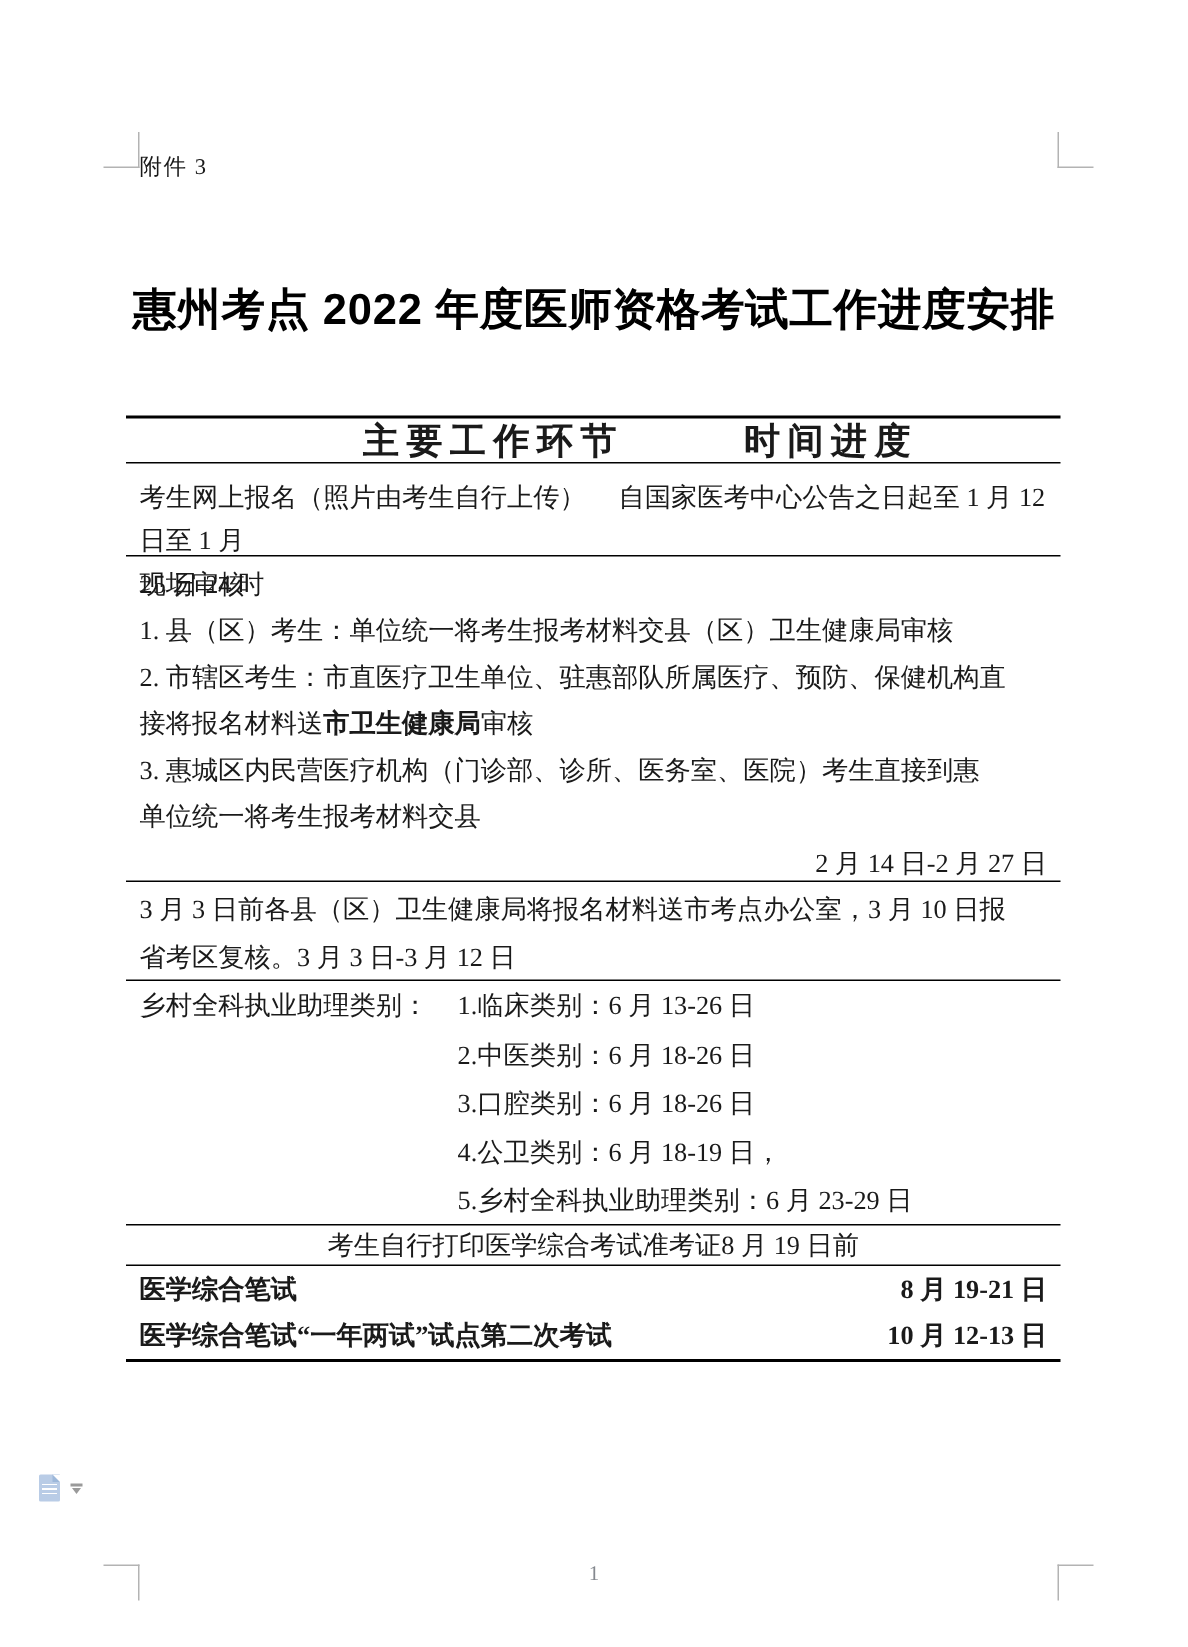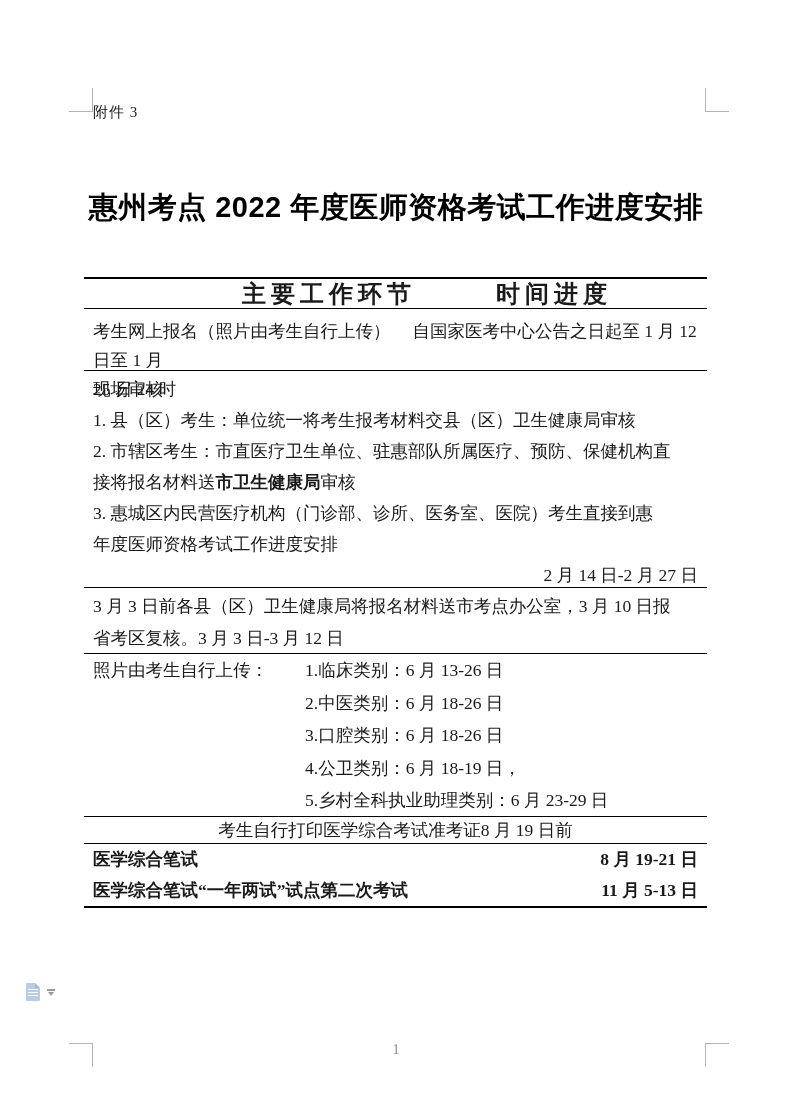--- a/index.html
+++ b/index.html
@@ -118,34 +118,34 @@
     <div>考生网上报名（照片由考生自行上传）　 自国家医考中心公告之日起至 1 月 12 日至 1 月</div>
     <div>25 日 24 时</div>
   </div>
 
   <div class="trow r-onsite">
     <div>现场审核</div>
     <div>1. 县（区）考生：单位统一将考生报考材料交县（区）卫生健康局审核</div>
     <div>2. 市辖区考生：市直医疗卫生单位、驻惠部队所属医疗、预防、保健机构直</div>
     <div><span>接将报名材料送</span><span class="b">市卫生健康局</span><span>审核</span></div>
     <div>3. 惠城区内民营医疗机构（门诊部、诊所、医务室、医院）考生直接到惠</div>
-    <div>年度医师资格考试工作进度安排</div>
+    <div>单位统一将考生报考材料交县</div>
     <div class="date-line">2 月 14 日-2 月 27 日</div>
   </div>
 
   <div class="trow r-transfer">
     <div>3 月 3 日前各县（区）卫生健康局将报名材料送市考点办公室，3 月 10 日报</div>
     <div class="l2">
       <span>省考区复核。</span>
       <span class="date nowrap">3 月 3 日-3 月 12 日</span>
     </div>
   </div>
 
   <div class="trow r-practical">
-    <div class="label">照片由考生自行上传：</div>
+    <div class="label">乡村全科执业助理类别：</div>
     <div class="items">
       <div>1.临床类别：6 月 13-26 日</div>
       <div>2.中医类别：6 月 18-26 日</div>
       <div>3.口腔类别：6 月 18-26 日</div>
       <div>4.公卫类别：6 月 18-19 日，</div>
       <div>5.乡村全科执业助理类别：6 月 23-29 日</div>
     </div>
   </div>
 
   <div class="trow r-flex r-ticket">
@@ -153,21 +153,21 @@
     <span class="nowrap">8 月 19 日前</span>
   </div>
 
   <div class="trow last r-written2">
     <div class="line">
       <span>医学综合笔试</span>
       <span class="nowrap">8 月 19-21 日</span>
     </div>
     <div class="line">
       <span>医学综合笔试“一年两试”试点第二次考试</span>
-      <span class="nowrap">11 月 5-13 日</span>
+      <span class="nowrap">10 月 12-13 日</span>
     </div>
   </div>
 
 </div>
 
 <div class="float-widget">
   <div class="doc-icon"></div>
   <div class="drop-arrow">
     <div class="bar"></div>
     <div class="tri"></div>

